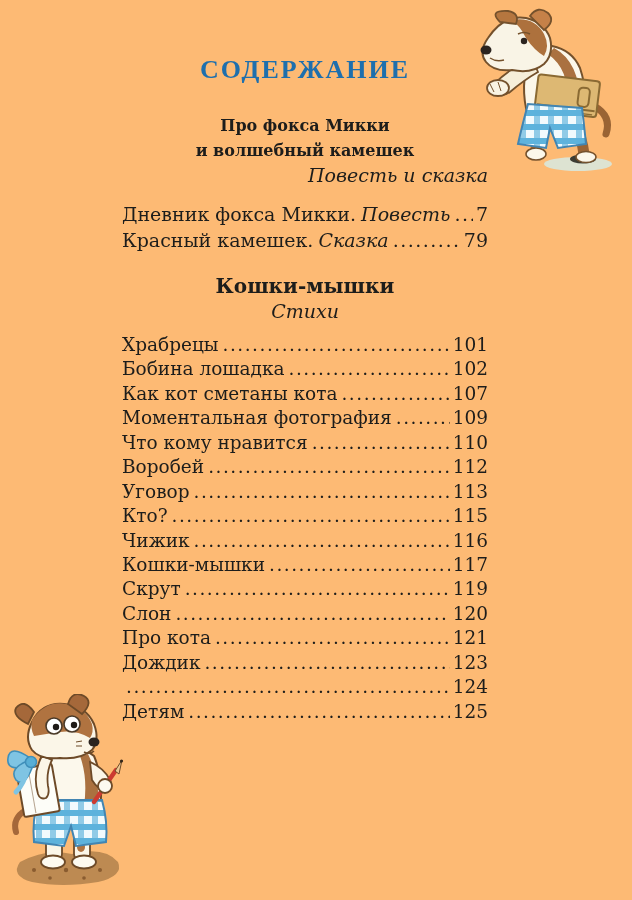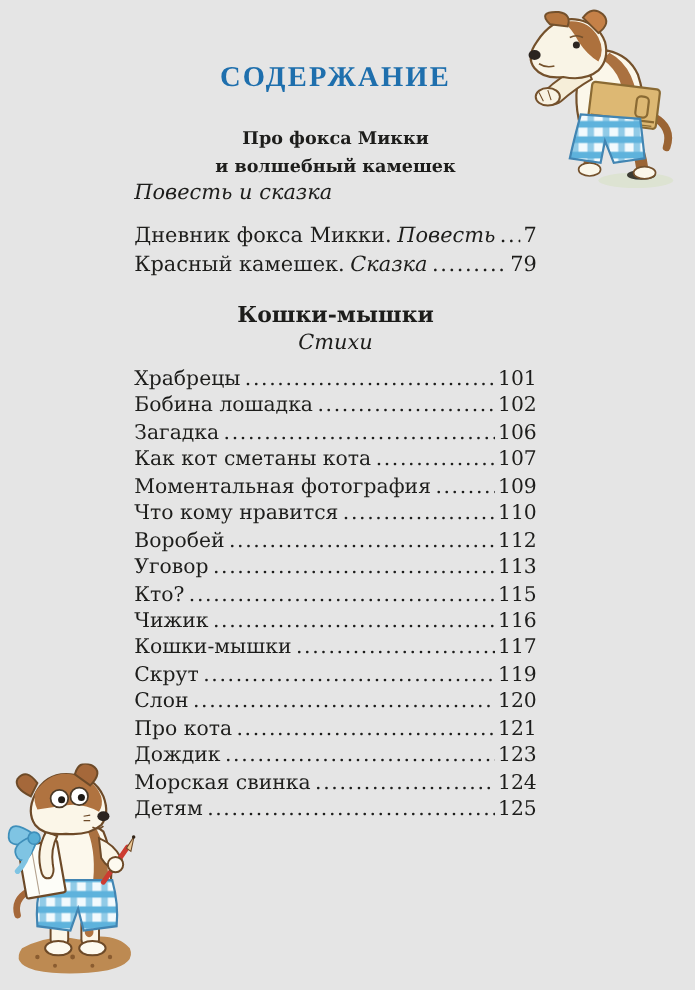--- a/index.html
+++ b/index.html
@@ -1,24 +1,24 @@
 <!DOCTYPE html>
 <html><head>
 <meta charset="utf-8">
 <style>
   html,body{margin:0;padding:0;background:#ffffff;}
-  .page{position:relative;width:632px;height:900px;background:#e5e5e5;overflow:hidden;
+  .page{position:relative;width:632px;height:900px;background:#fdba74;overflow:hidden;
         font-family:"DejaVu Serif",serif;color:#1d1d1b;}
   .toc-col{position:absolute;left:122px;top:0;width:366px;height:900px;}
   .title{position:absolute;top:55px;left:0;right:0;margin:0;text-align:center;
          font-family:"Liberation Serif",serif;font-size:26px;font-weight:700;
          letter-spacing:2px;color:#1e6fad;}
   .s1-head{position:absolute;top:113px;left:0;right:0;text-align:center;
            font-weight:700;font-size:16px;line-height:25px;}
-  .s1-sub{position:absolute;top:164px;left:0;right:0;text-align:left;
+  .s1-sub{position:absolute;top:164px;left:0;right:0;text-align:right;
           font-style:italic;font-size:19px;}
   .s1-list{position:absolute;top:203px;left:0;right:0;font-size:19px;}
   .s1-list .row{height:25.5px;}
   .s2-head{position:absolute;top:274px;left:0;right:0;text-align:center;
            font-weight:700;font-size:20px;}
   .s2-sub{position:absolute;top:300px;left:0;right:0;text-align:center;
           font-style:italic;font-size:19px;}
   .s2-list{position:absolute;top:334px;left:0;right:0;font-size:18.5px;}
   .s2-list .row{height:24.45px;}
   .row{display:flex;align-items:baseline;text-align:center;}
@@ -120,25 +120,20 @@
           <span class="num">101</span>
         </div>
 
         <div class="row">
           <span class="t">Бобина лошадка</span>
           <span class="dots"></span>
           <span class="num">102</span>
         </div>
 
 
-        <div class="row">
-          <span class="t">Загадка</span>
-          <span class="dots"></span>
-          <span class="num">106</span>
-        </div>
 
         <div class="row">
           <span class="t">Как кот сметаны кота</span>
           <span class="dots"></span>
           <span class="num">107</span>
         </div>
 
         <div class="row">
           <span class="t">Моментальная фотография</span>
           <span class="dots"></span>
@@ -200,21 +195,20 @@
           <span class="num">121</span>
         </div>
 
         <div class="row">
           <span class="t">Дождик</span>
           <span class="dots"></span>
           <span class="num">123</span>
         </div>
 
         <div class="row">
-          <span class="t">Морская свинка</span>
           <span class="dots"></span>
           <span class="num">124</span>
         </div>
 
         <div class="row">
           <span class="t">Детям</span>
           <span class="dots"></span>
           <span class="num">125</span>
         </div>
       </div>

